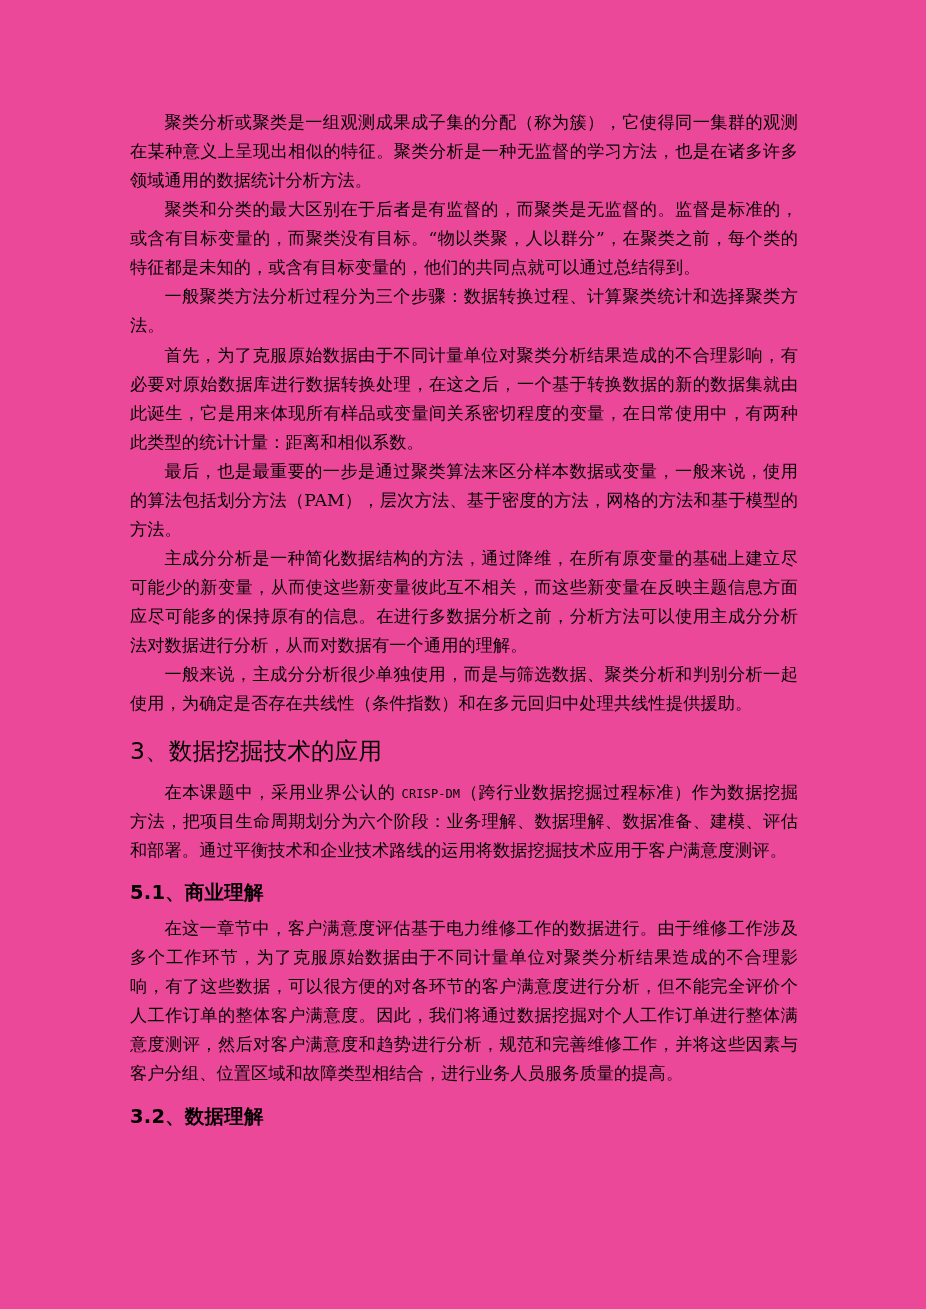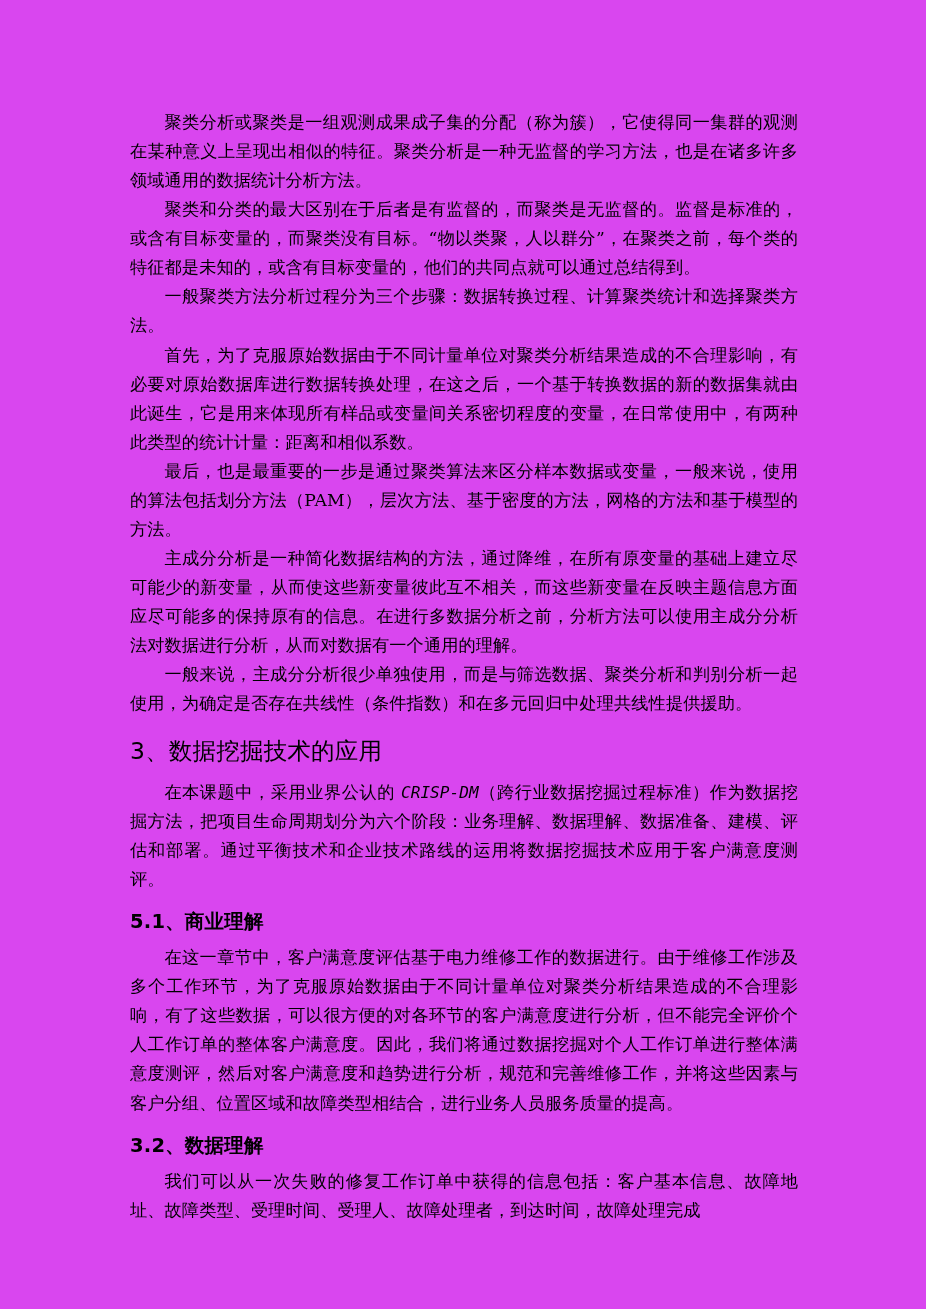--- a/index.html
+++ b/index.html
@@ -11,21 +11,21 @@
     width: 926px;
     height: 1309px;
     font-family: "DejaVu Sans", sans-serif;
     color: #000000;
     overflow: hidden;
   }
   .page {
     position: relative;
     width: 926px;
     height: 1309px;
-    background: #d946ef;
+    background: #ec4899;
     box-sizing: border-box;
     padding: 108px 128px 60px 130px;
   }
   .doc-body {
     font-family: "DejaVu Serif", "Liberation Serif", serif;
     font-size: 17.2px;
     line-height: 1.69;
     text-align: justify;
     text-justify: inter-ideograph;
   }
@@ -50,22 +50,21 @@
   }
   h3.heading-3 {
     font-family: "DejaVu Sans", "Liberation Sans", sans-serif;
     font-size: 19.5px;
     font-weight: bold;
     margin: 12px 0 4px 0;
     letter-spacing: 0.2px;
   }
   .mono-inline {
     font-family: "DejaVu Sans Mono", "Liberation Mono", monospace;
-    font-size: 16px;
-    font-style: italic;
+    font-size: 12px;
   }
 </style>
 </head>
 <body>
 
 <div class="page">
   <div class="doc-body">
 
     <p class="para">聚类分析或聚类是一组观测成果成子集的分配（称为簇），它使得同一集群的观测在某种意义上呈现出相似的特征。聚类分析是一种无监督的学习方法，也是在诸多许多领域通用的数据统计分析方法。</p>
     <p class="para">聚类和分类的最大区别在于后者是有监督的，而聚类是无监督的。监督是标准的，或含有目标变量的，而聚类没有目标。“物以类聚，人以群分”，在聚类之前，每个类的特征都是未知的，或含有目标变量的，他们的共同点就可以通过总结得到。</p>
@@ -80,16 +79,15 @@
     <h1 class="heading-1">3、数据挖掘技术的应用</h1>
 
     <p class="para"><span>在本课题中，采用业界公认的 </span><span class="mono-inline">CRISP-DM</span><span>（跨行业数据挖掘过程标准）作为数据挖掘方法，把项目生命周期划分为六个阶段：业务理解、数据理解、数据准备、建模、评估和部署。通过平衡技术和企业技术路线的运用将数据挖掘技术应用于客户满意度测评。</span></p>
 
     <h3 class="heading-3">5.1、商业理解</h3>
 
     <p class="para">在这一章节中，客户满意度评估基于电力维修工作的数据进行。由于维修工作涉及多个工作环节，为了克服原始数据由于不同计量单位对聚类分析结果造成的不合理影响，有了这些数据，可以很方便的对各环节的客户满意度进行分析，但不能完全评价个人工作订单的整体客户满意度。因此，我们将通过数据挖掘对个人工作订单进行整体满意度测评，然后对客户满意度和趋势进行分析，规范和完善维修工作，并将这些因素与客户分组、位置区域和故障类型相结合，进行业务人员服务质量的提高。</p>
 
     <h3 class="heading-3">3.2、数据理解</h3>
 
-    <p class="para">我们可以从一次失败的修复工作订单中获得的信息包括：客户基本信息、故障地址、故障类型、受理时间、受理人、故障处理者，到达时间，故障处理完成</p>
 
   </div>
 </div>
 
 </body></html>

